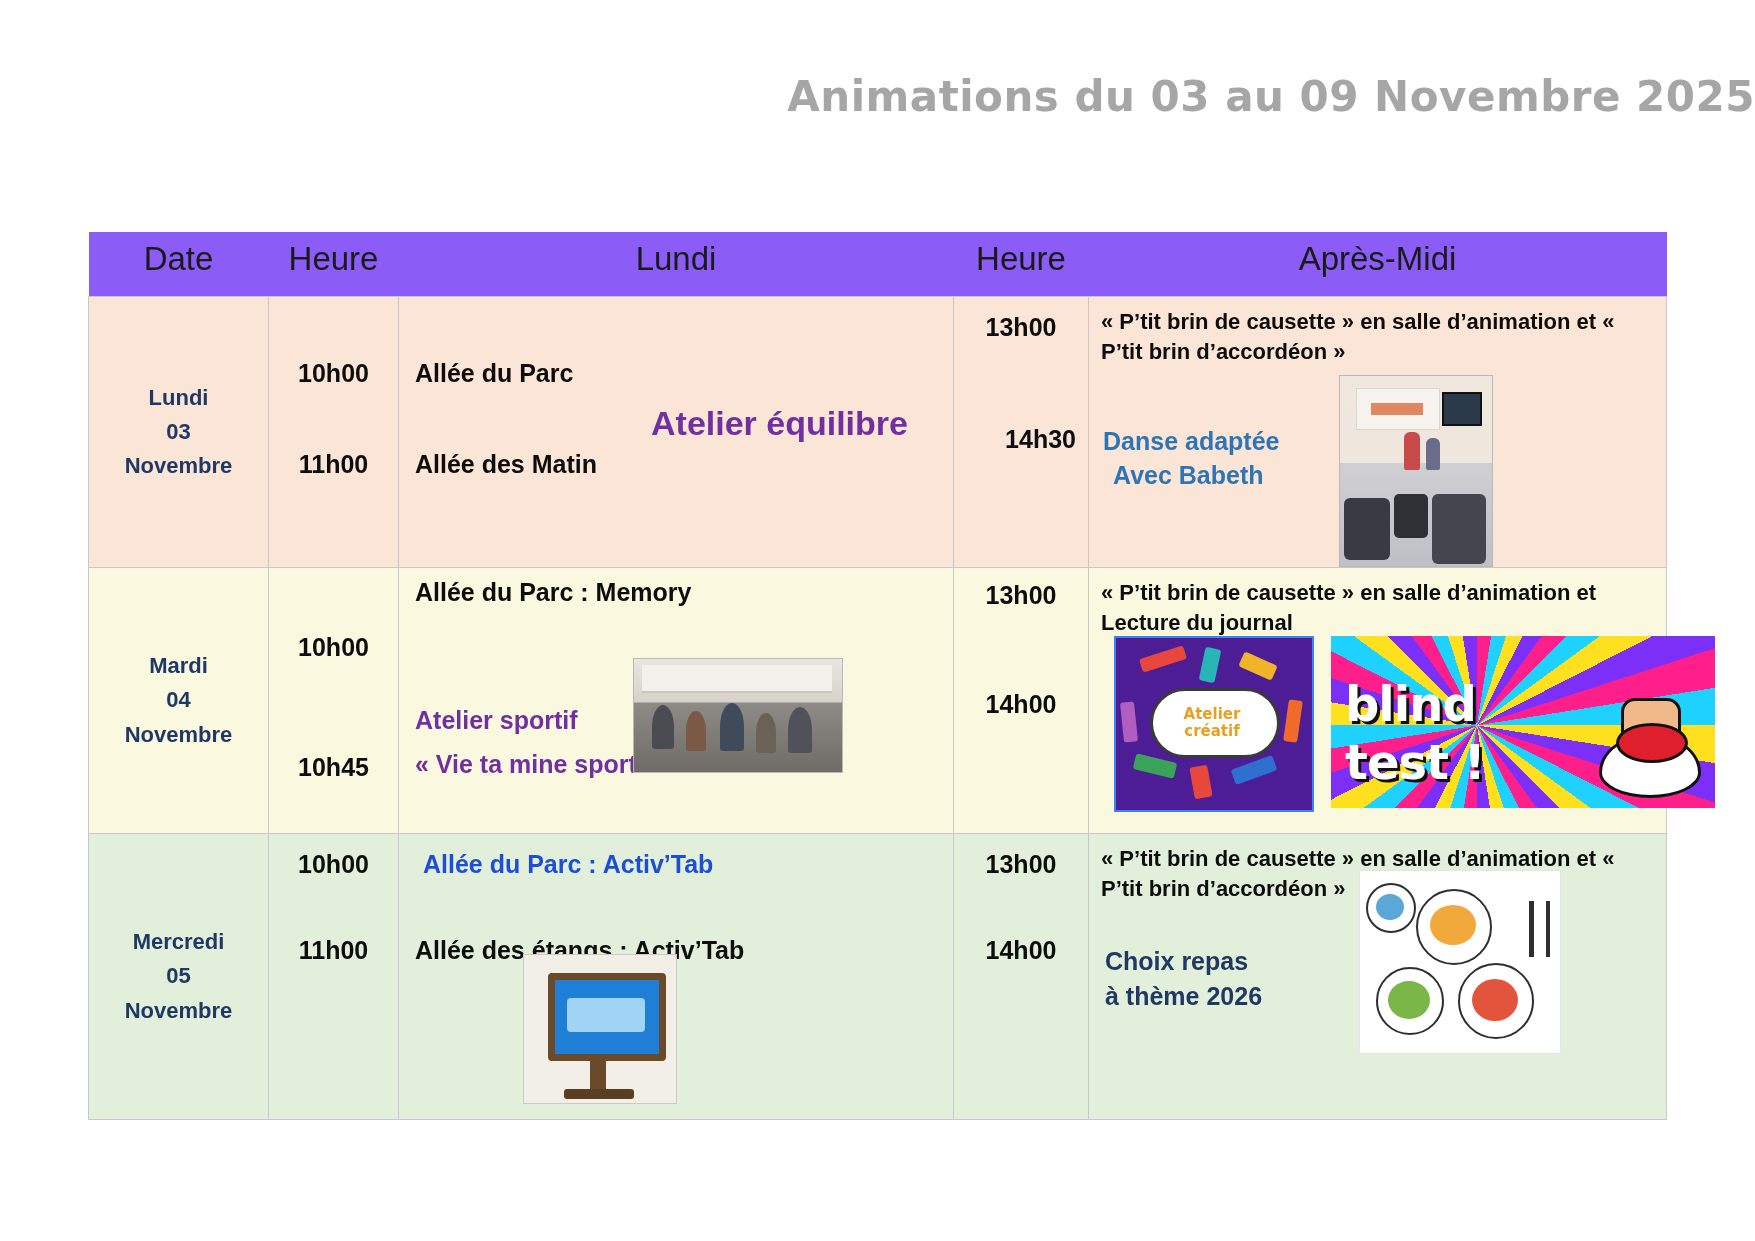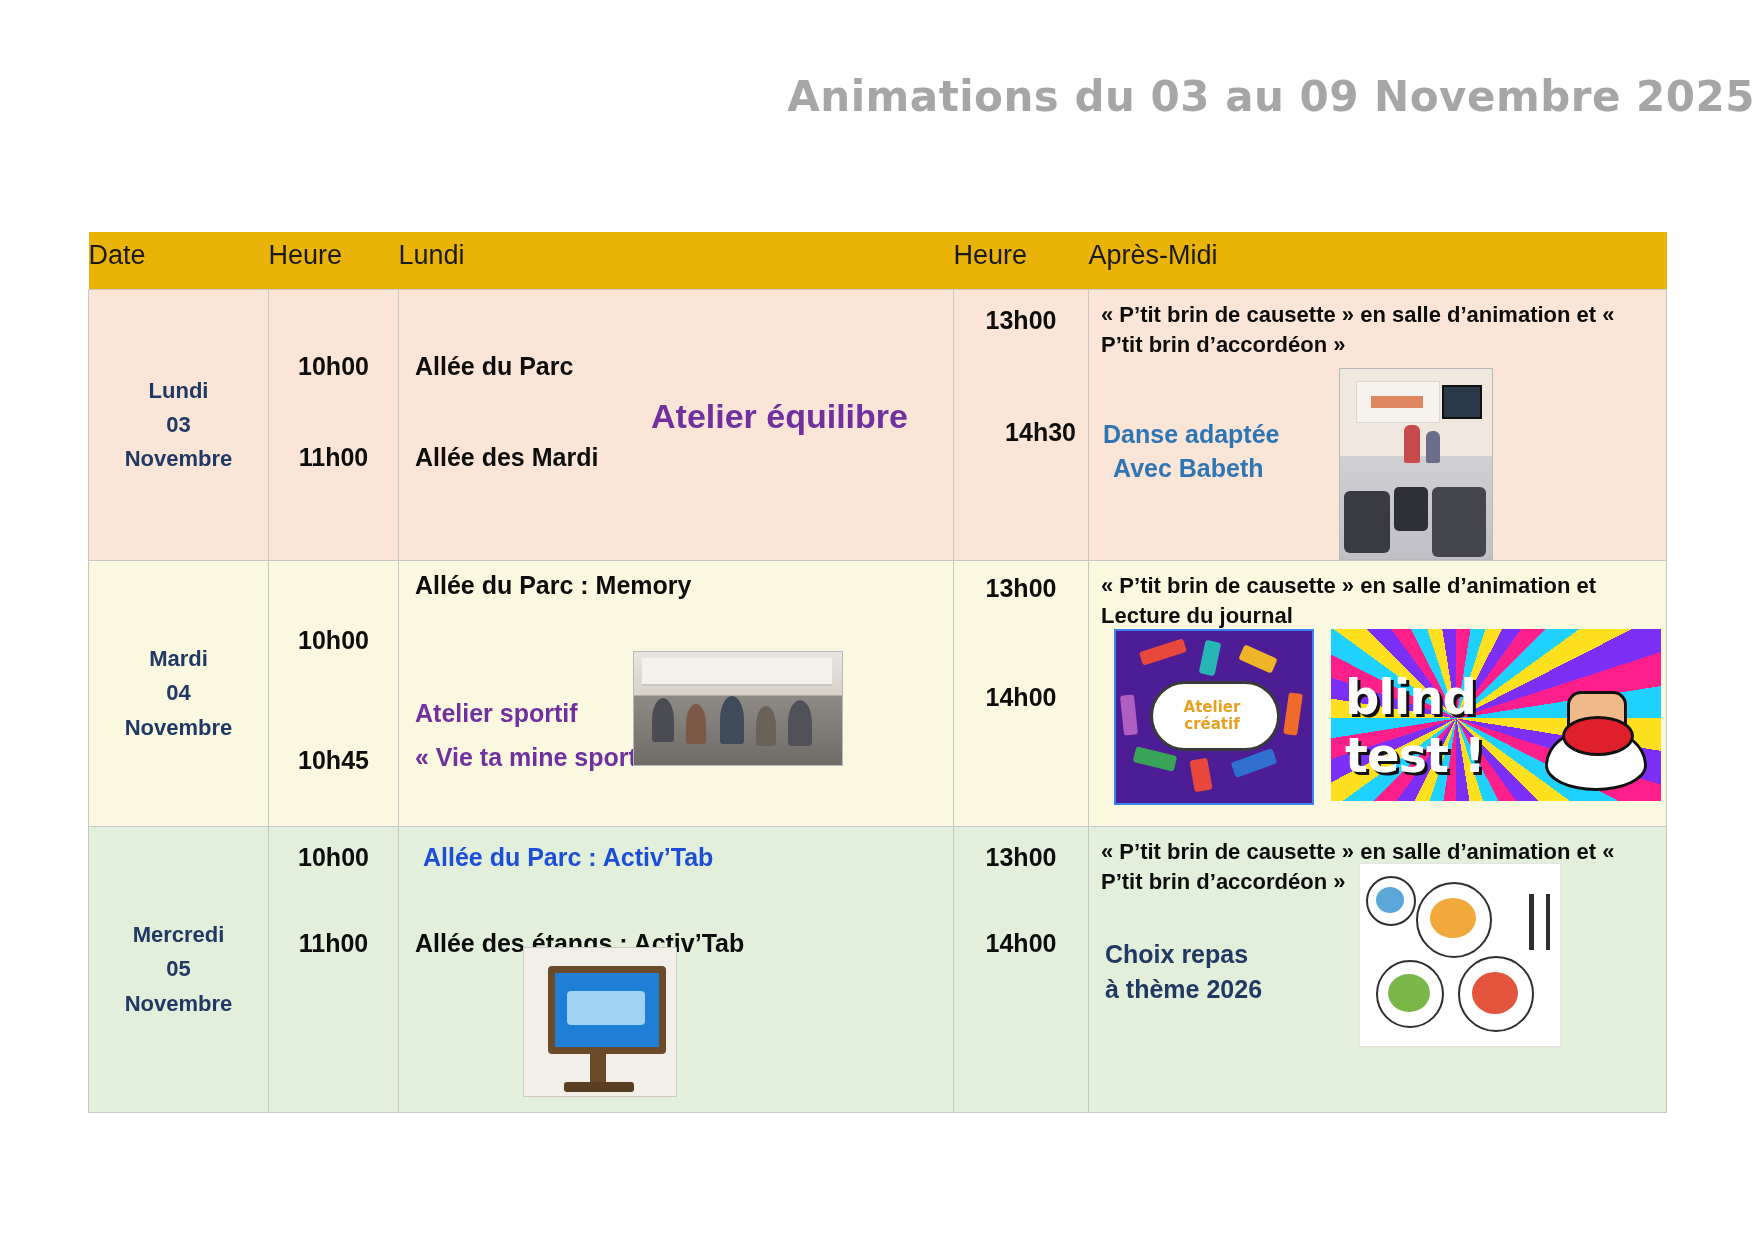--- a/index.html
+++ b/index.html
@@ -41,26 +41,26 @@
     table-layout: fixed;
   }
   .sched col.c-date   { width: 180px; }
   .sched col.c-h1     { width: 130px; }
   .sched col.c-matin  { width: 555px; }
   .sched col.c-h2     { width: 135px; }
   .sched col.c-apres  { width: 578px; }
 
   .sched thead th {
     font-weight: normal;
-    font-size: 27px;
+    font-size: 33px;
     color: #1a1a1a;
     padding: 8px 0 18px 0;
-    text-align: left;
+    text-align: center;
     border: none;
-    background: #eab308;
+    background: #8b5cf6;
   }
   .sched tbody td {
     border: 1px solid #c8c8c8;
     vertical-align: top;
     padding: 10px 12px;
     font-size: 22px;
   }
   .row-lundi td    { background: #fbe5d6; }
   .row-mardi td    { background: #fbf8e0; }
   .row-mercredi td { background: #e2efda; }
@@ -174,21 +174,21 @@
   .ph-creatif .s1 { top:14px; left:24px; width:46px; height:14px; background:#e8483c; transform:rotate(-18deg);}
   .ph-creatif .s2 { top:10px; left:86px; width:16px; height:34px; background:#27b5b5; transform:rotate(12deg);}
   .ph-creatif .s3 { top:20px; left:124px; width:36px; height:16px; background:#f0b429; transform:rotate(24deg);}
   .ph-creatif .s4 { top:120px; left:18px; width:42px; height:16px; background:#3aa35a; transform:rotate(14deg);}
   .ph-creatif .s5 { top:128px; left:76px; width:18px; height:32px; background:#e8483c; transform:rotate(-10deg);}
   .ph-creatif .s6 { top:124px; left:116px; width:44px; height:16px; background:#2f6fd0; transform:rotate(-20deg);}
   .ph-creatif .s7 { top:64px; left:6px; width:14px; height:40px; background:#b05ec0; transform:rotate(-6deg);}
   .ph-creatif .s8 { top:62px; left:170px; width:14px; height:42px; background:#f06a2a; transform:rotate(8deg);}
 
   
-  .ph-blind { top: 58px; left: 230px; width: 330px; height: 172px; overflow:hidden;}
+  .ph-blind { top: 58px; left: 230px; width: 384px; height: 172px; overflow:hidden;}
   .ph-blind .inner {
     background:
       repeating-conic-gradient(from 0deg at 38% 52%,
         #ff1f8a 0deg 9deg, #1fd1ff 9deg 18deg, #ffe01f 18deg 27deg, #7b2ff7 27deg 36deg);
   }
   .ph-blind .word1 { position:absolute; top:40px; left:14px; font-size:48px; font-weight:bold; color:#ffffff; font-family:"DejaVu Sans", sans-serif; letter-spacing:-1px; text-shadow: 3px 3px 0 #111;}
   .ph-blind .word2 { position:absolute; top:90px; left:14px; font-size:48px; font-weight:bold; color:#ffffff; font-family:"DejaVu Sans", sans-serif; letter-spacing:-1px; text-shadow: 3px 3px 0 #111; margin-top: 8px;}
   .ph-blind .buzzer { position:absolute; bottom:10px; right:14px; width:96px; height:58px; background:#ffffff; border-radius:50%/60% 60% 40% 40%; border:3px solid #111;}
   .ph-blind .buzzer:before { content:""; position:absolute; top:-14px; left:14px; width:66px; height:34px; background:#e01f2d; border:3px solid #111; border-radius:50%;}
   .ph-blind .fist { position:absolute; bottom:52px; right:34px; width:54px; height:52px; background:#f0b98a; border:3px solid #111; border-radius:14px 14px 8px 8px;}
@@ -248,21 +248,21 @@
         </td>
         <td>
           <div class="lundi-hours">
             <div class="h1 cell-hour">10h00</div>
             <div class="h2 cell-hour">11h00</div>
           </div>
         </td>
         <td>
           <div class="lundi-matin">
             <div class="l1">Allée du Parc</div>
-            <div class="l2">Allée des Mardi</div>
+            <div class="l2">Allée des Matin</div>
             <div class="l3">Atelier équilibre</div>
           </div>
         </td>
         <td>
           <div class="lundi-h2">
             <div class="h1 cell-hour">13h00</div>
             <div class="h2 cell-hour">14h30</div>
           </div>
         </td>
         <td>

